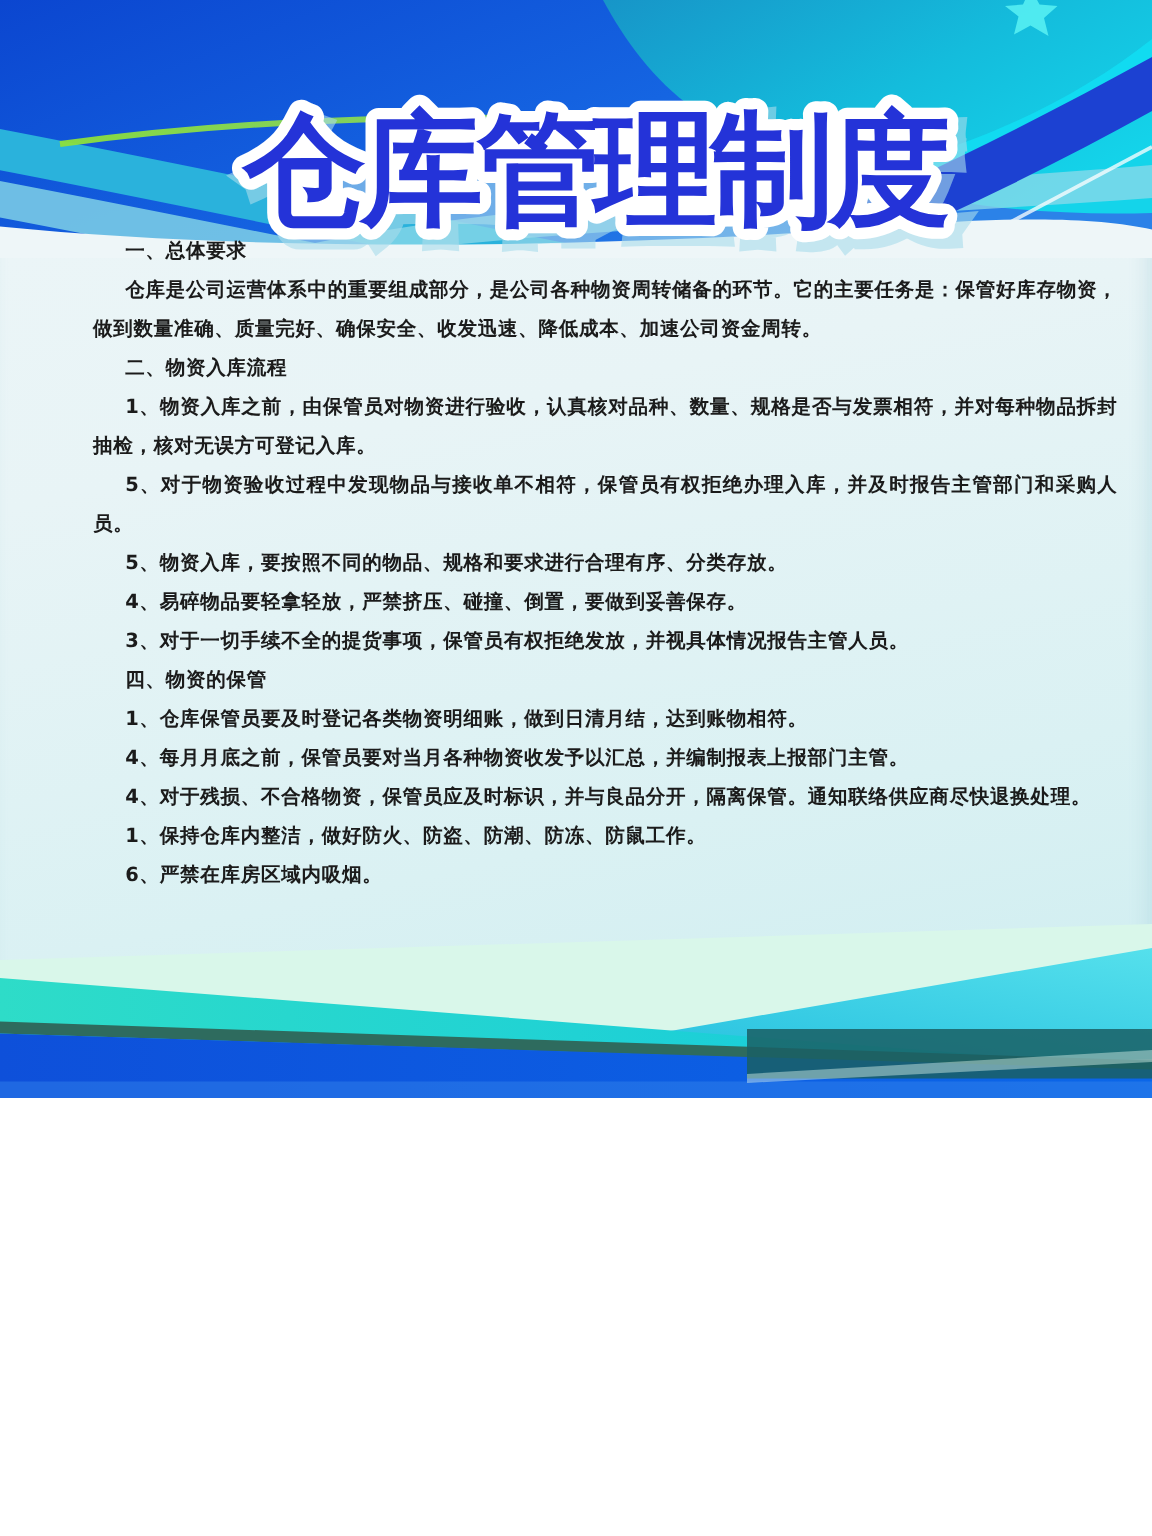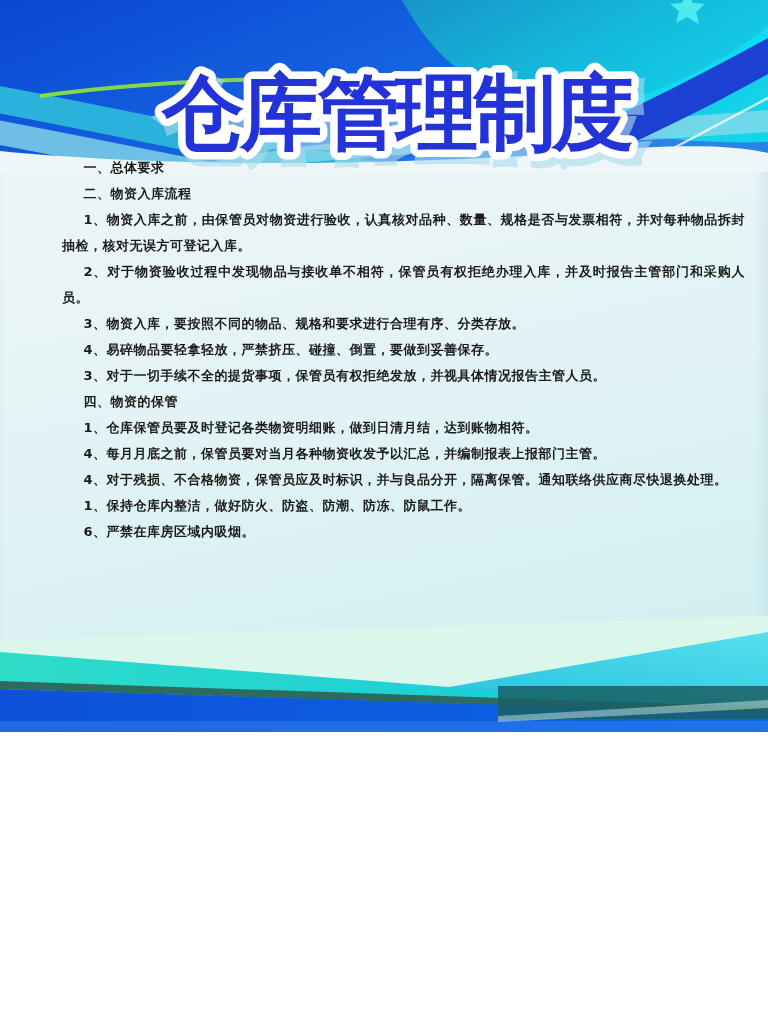--- a/index.html
+++ b/index.html
@@ -91,24 +91,25 @@
     <path fill="#eef6f8" d="M0,151 C180,169 420,165 590,151 C680,144 732,145 768,153 L768,172 L0,172 Z"></path>
   </svg>
 
   <svg class="title-art" width="768" height="190" viewBox="0 0 768 190">
     <text class="title-text" x="401" y="148" text-anchor="middle" font-size="82" letter-spacing="-4" fill="#a9dcec" stroke="#a9dcec" stroke-width="15" paint-order="stroke" opacity="0.6">仓库管理制度</text>
     <text class="title-text" x="396" y="141" text-anchor="middle" font-size="82" letter-spacing="-4" fill="#2433d8" stroke="#ffffff" stroke-width="15" paint-order="stroke" stroke-linejoin="round">仓库管理制度</text>
   </svg>
 
   <div class="body-text">
       <p>一、总体要求</p>
+      <p>仓库是公司运营体系中的重要组成部分，是公司各种物资周转储备的环节。它的主要任务是：保管好库存物资，做到数量准确、质量完好、确保安全、收发迅速、降低成本、加速公司资金周转。</p>
       <p>二、物资入库流程</p>
       <p>1、物资入库之前，由保管员对物资进行验收，认真核对品种、数量、规格是否与发票相符，并对每种物品拆封抽检，核对无误方可登记入库。</p>
-      <p>2、对于物资验收过程中发现物品与接收单不相符，保管员有权拒绝办理入库，并及时报告主管部门和采购人员。</p>
-      <p>3、物资入库，要按照不同的物品、规格和要求进行合理有序、分类存放。</p>
+      <p>5、对于物资验收过程中发现物品与接收单不相符，保管员有权拒绝办理入库，并及时报告主管部门和采购人员。</p>
+      <p>5、物资入库，要按照不同的物品、规格和要求进行合理有序、分类存放。</p>
       <p>4、易碎物品要轻拿轻放，严禁挤压、碰撞、倒置，要做到妥善保存。</p>
       <p>3、对于一切手续不全的提货事项，保管员有权拒绝发放，并视具体情况报告主管人员。</p>
       <p>四、物资的保管</p>
       <p>1、仓库保管员要及时登记各类物资明细账，做到日清月结，达到账物相符。</p>
       <p>4、每月月底之前，保管员要对当月各种物资收发予以汇总，并编制报表上报部门主管。</p>
       <p>4、对于残损、不合格物资，保管员应及时标识，并与良品分开，隔离保管。通知联络供应商尽快退换处理。</p>
       <p>1、保持仓库内整洁，做好防火、防盗、防潮、防冻、防鼠工作。</p>
       <p>6、严禁在库房区域内吸烟。</p>
     </div>
 

